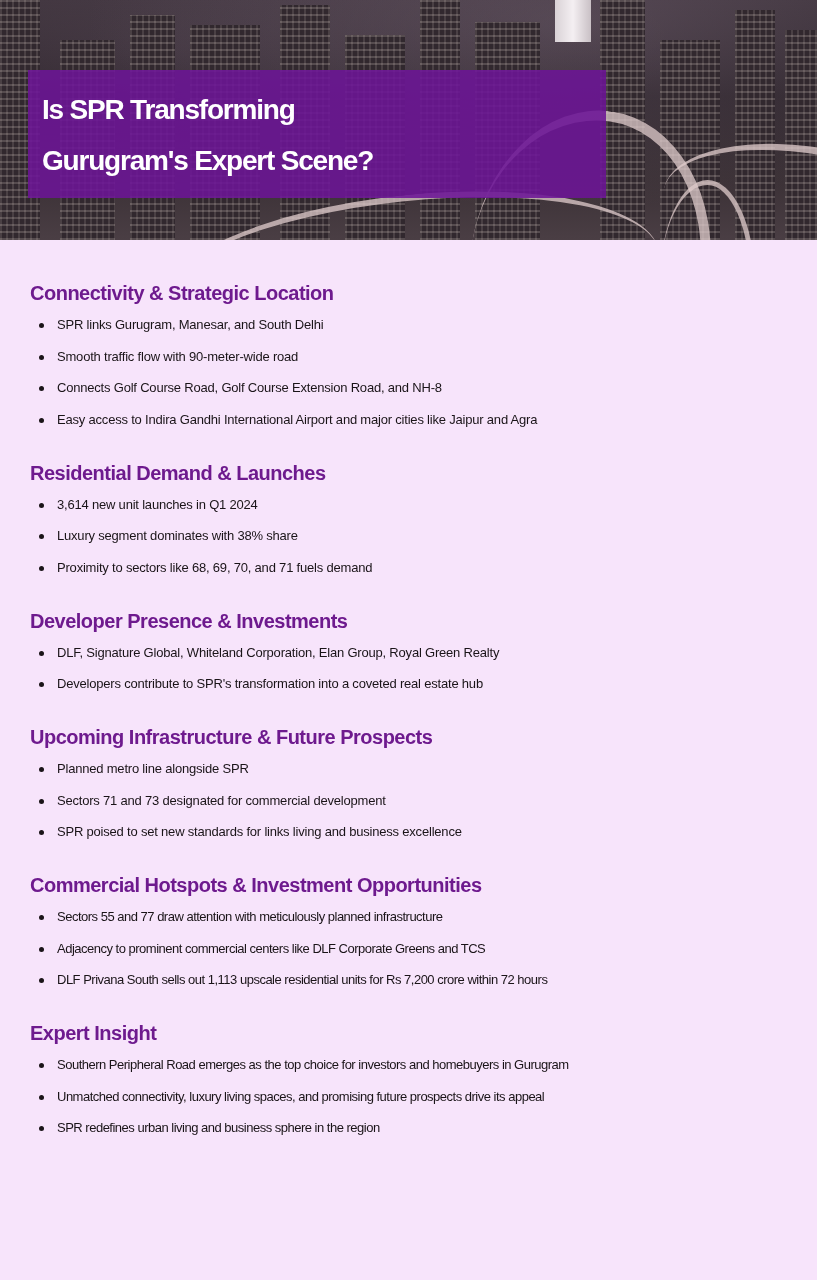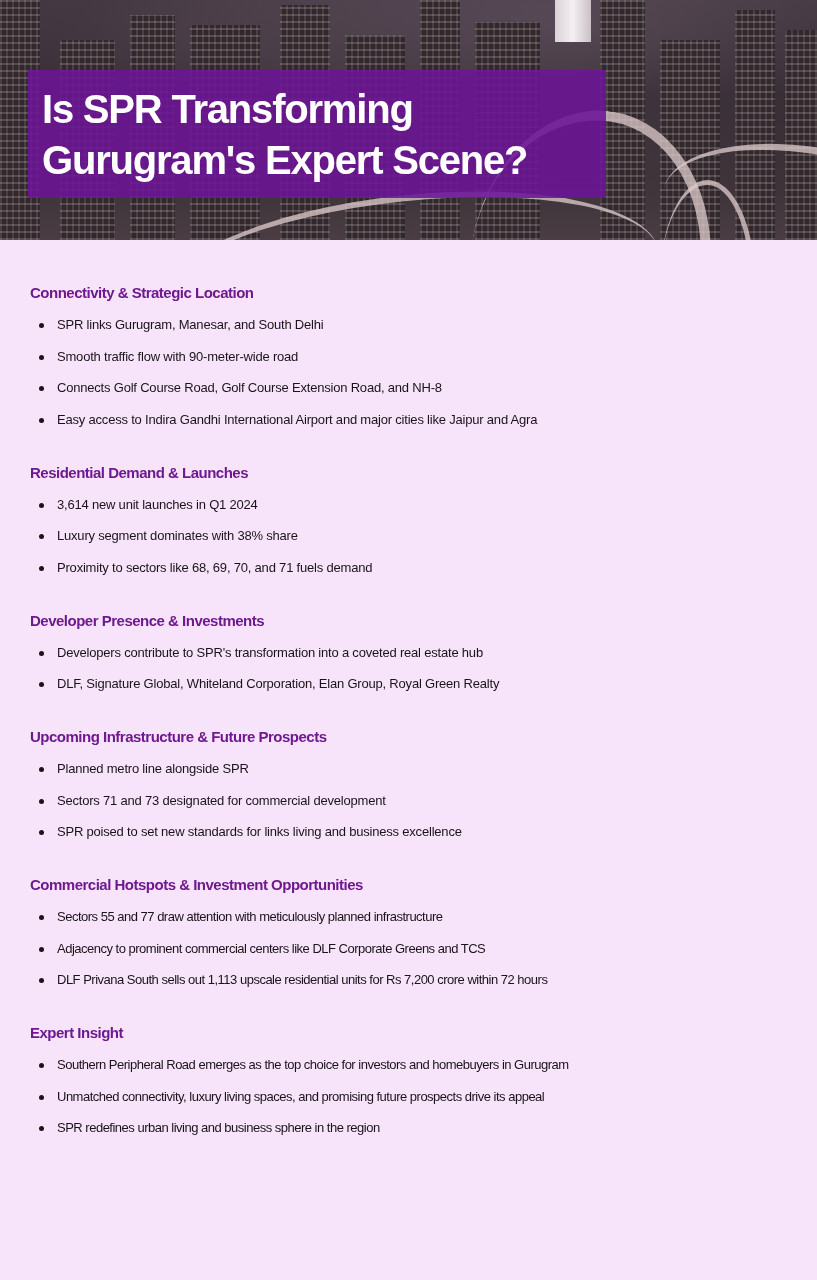--- a/index.html
+++ b/index.html
@@ -45,35 +45,35 @@
       position: absolute;
       left: 28px; top: 70px;
       width: 578px; height: 128px;
       background: rgba(108, 20, 150, 0.88);
       box-sizing: border-box;
       padding: 14px 0 0 14px;
     }
     .title-line {
       color: #ffffff;
       font-weight: 700;
-      font-size: 40px;
+      font-size: 28px;
       line-height: 51px;
       letter-spacing: -1.2px;
       white-space: nowrap;
     }
     .content {
       position: absolute;
       left: 30px; top: 280px;
       width: 770px;
     }
     .section { margin: 0 0 29px 0; }
     .section h2 {
       margin: 0 0 7px 0;
       color: #6e1a8e;
-      font-size: 15px;
+      font-size: 20px;
       font-weight: 700;
       letter-spacing: -0.5px;
       line-height: 26px;
     }
     .section ul {
       list-style: none;
       margin: 0; padding: 0 0 0 9px;
     }
     .section li {
       position: relative;
@@ -140,22 +140,22 @@
     <ul>
       <li>3,614 new unit launches in Q1 2024</li>
       <li>Luxury segment dominates with 38% share</li>
       <li>Proximity to sectors like 68, 69, 70, and 71 fuels demand</li>
     </ul>
   </div>
 
   <div class="section">
     <h2>Developer Presence &amp; Investments</h2>
     <ul>
+      <li>DLF, Signature Global, Whiteland Corporation, Elan Group, Royal Green Realty</li>
       <li>Developers contribute to SPR's transformation into a coveted real estate hub</li>
-      <li>DLF, Signature Global, Whiteland Corporation, Elan Group, Royal Green Realty</li>
     </ul>
   </div>
 
   <div class="section">
     <h2>Upcoming Infrastructure &amp; Future Prospects</h2>
     <ul>
       <li>Planned metro line alongside SPR</li>
       <li>Sectors 71 and 73 designated for commercial development</li>
       <li>SPR poised to set new standards for links living and business excellence</li>
     </ul>

